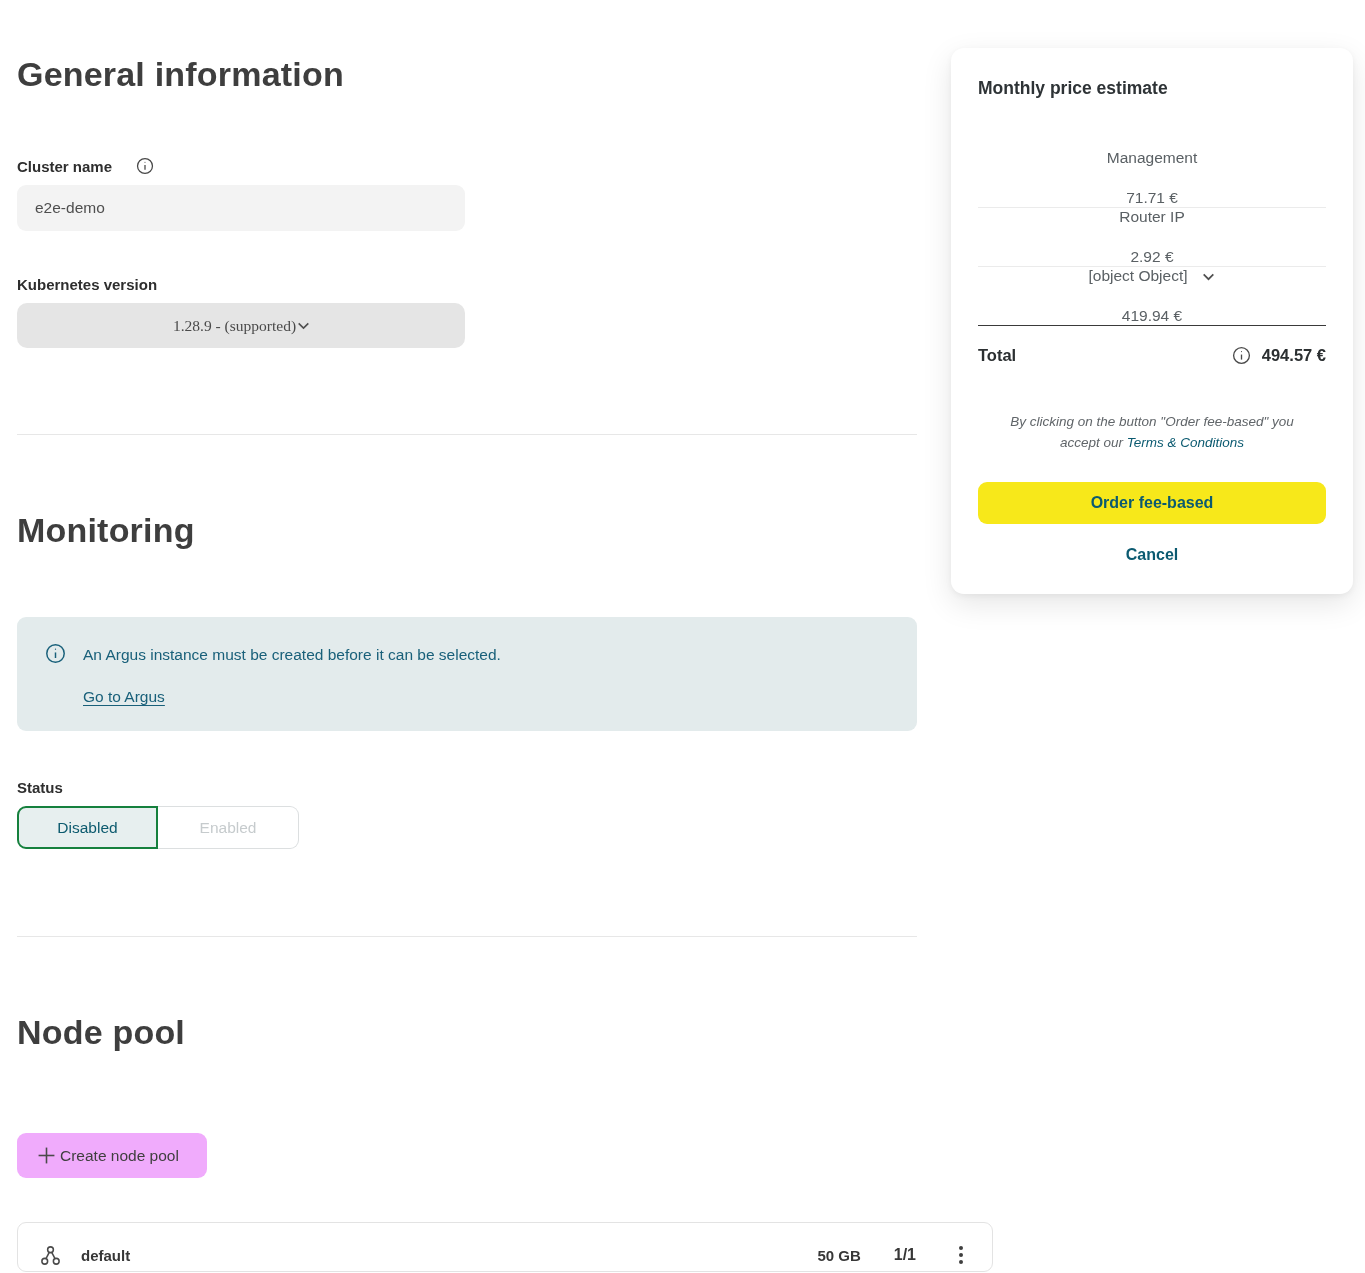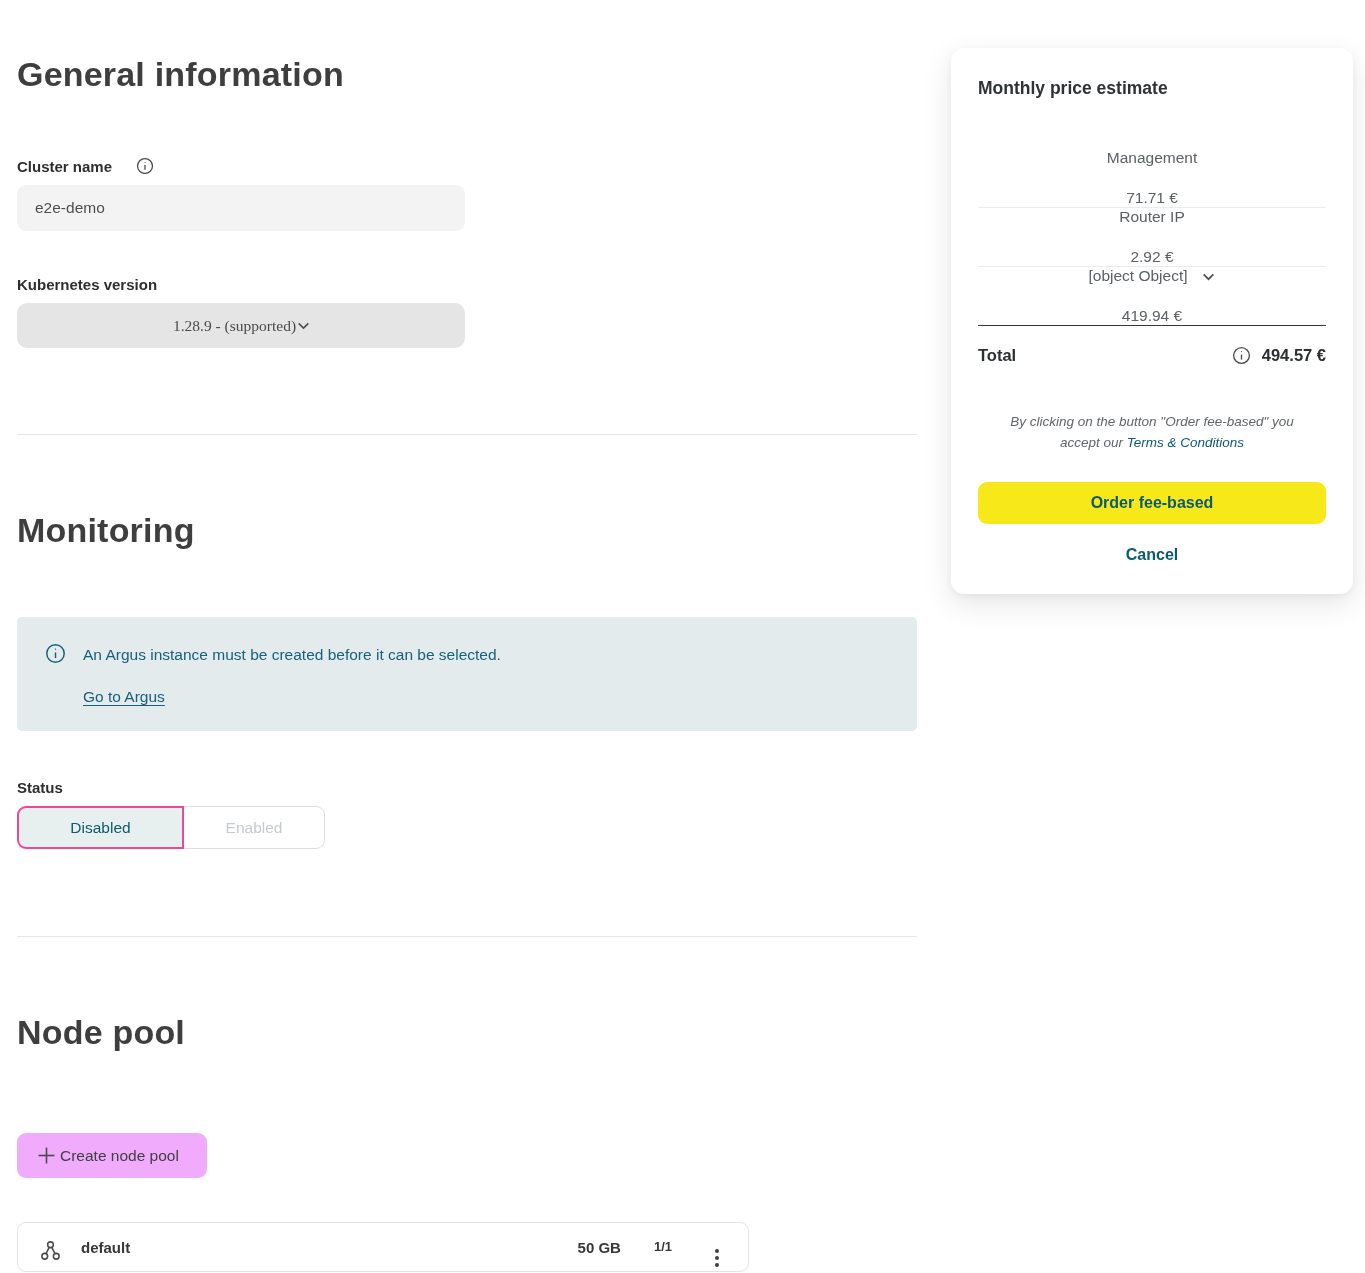--- a/index.html
+++ b/index.html
@@ -44,42 +44,42 @@
     position:absolute; left:66px; top:71px; font-size:15.5px; font-weight:500;
     color:#19607a; text-decoration:underline; text-underline-offset:3px; cursor:pointer;
   }
 
   .toggle { display:flex; }
   .toggle .seg {
     height:43px; display:flex; align-items:center; justify-content:center;
     font-size:15.5px; cursor:pointer;
   }
   .seg-selected {
-    width:167px; background:#e7efef; border:2px solid #ec4899;
+    width:141px; background:#e7efef; border:2px solid #15803d;
     border-radius:9px 0 0 9px; color:#0c5a6e; font-weight:500; z-index:2;
   }
   .seg-unselected {
     width:141px; background:#ffffff; border:1px solid #dcdfe0; border-left:none;
     border-radius:0 9px 9px 0; color:#c6cbcd; font-weight:500;
   }
 
   .create-btn {
     width:190px; height:45px; background:#f0abfc; border:none; border-radius:9px;
     display:flex; align-items:center; gap:4px; padding:0 20px;
     font-family:"Liberation Sans",sans-serif; font-size:15.5px; color:#3f3f3f; cursor:pointer;
   }
 
   .pool-row {
-    width:732px; height:50px; background:#fff; border:1px solid #e3e3e3; border-radius:9px;
-    display:flex; align-items:flex-start; padding:16px 12px 0 21px; cursor:pointer;
+    width:976px; height:50px; background:#fff; border:1px solid #e3e3e3; border-radius:9px;
+    display:flex; align-items:center; padding:16px 12px 0 21px; cursor:pointer;
   }
   .pool-row .pool-name { margin-left:19px; font-size:15px; font-weight:700; color:#373737; }
   .pool-row .spacer { flex:1; }
   .pool-row .pool-size { font-size:15px; font-weight:700; color:#373737; }
-  .pool-row .pool-nodes { font-size:13px; font-weight:700; color:#373737; margin-left:33px; }
+  .pool-row .pool-nodes { font-size:16px; font-weight:700; color:#373737; margin-left:33px; }
   .kebab {
     width:38px; height:38px; margin-left:26px; border:none; background:transparent;
     display:flex; flex-direction:column; align-items:center; justify-content:center;
     gap:3px; cursor:pointer;
   }
   .kebab i { width:4px; height:4px; border-radius:50%; background:#3f3f3f; }
 
   
   .price-card {
     position:absolute; left:951px; top:48px; width:402px; height:546px;
@@ -152,21 +152,21 @@
       <svg width="15" height="15" viewBox="0 0 14 14" fill="none" stroke="currentColor" stroke-width="1.5">
         <polyline points="2.5,5 7,9.5 11.5,5"></polyline>
       </svg>
     </span>
   </div>
 
   <div class="divider abs" style="top:434px;"></div>
 
   <h1 class="section-title abs" style="top:511px;">Monitoring</h1>
 
-  <div class="alert abs" style="top:617px;">
+  <div class="alert abs" style="top:617px;border-radius:9px;">
     <span class="alert-ico">
       <svg width="21" height="21" viewBox="0 0 20 20" fill="none" stroke="currentColor" stroke-width="1.4">
         <circle cx="10" cy="10" r="8.3"></circle>
           <line x1="10" y1="9" x2="10" y2="14.3"></line>
         <circle cx="10" cy="5.9" r="0.6" fill="currentColor" stroke="none"></circle>
       </svg>
     </span>
     <span class="alert-msg">An Argus instance must be created before it can be selected.</span>
     <a class="alert-link">Go to Argus</a>
   </div>

